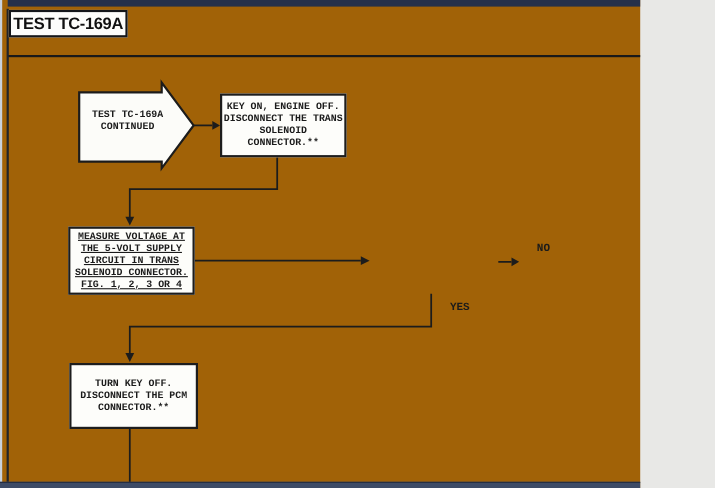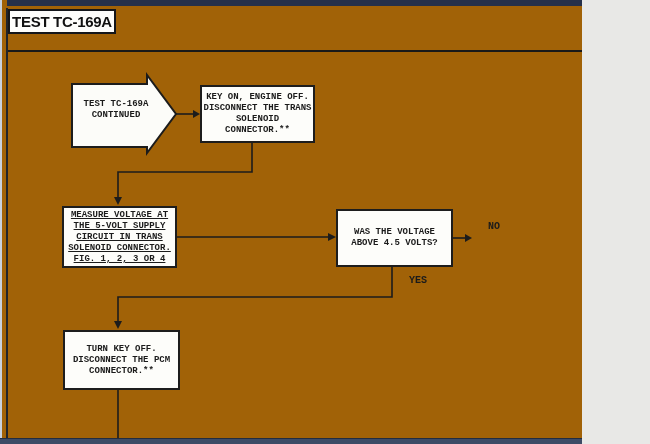--- a/index.html
+++ b/index.html
@@ -99,22 +99,20 @@
 DISCONNECT THE TRANS
 SOLENOID
 CONNECTOR.**</div>
 
   <div class="flow-box" style="left:62px;top:206px;width:115px;height:62px;text-decoration:underline;">MEASURE VOLTAGE AT
 THE 5-VOLT SUPPLY
 CIRCUIT IN TRANS
 SOLENOID CONNECTOR.
 FIG. 1, 2, 3 OR 4</div>
 
-  <div class="flow-box" style="left:336px;top:209px;width:117px;height:58px;">WAS THE VOLTAGE
-ABOVE 4.5 VOLTS?</div>
 
 
   <div class="flow-box" style="left:63px;top:330px;width:117px;height:60px;">TURN KEY OFF.
 DISCONNECT THE PCM
 CONNECTOR.**</div>
 
   <div class="branch-label" style="left:456px;top:221px;">NO</div>
   <div class="branch-label" style="left:377px;top:275px;">YES</div>
 
 </div>

